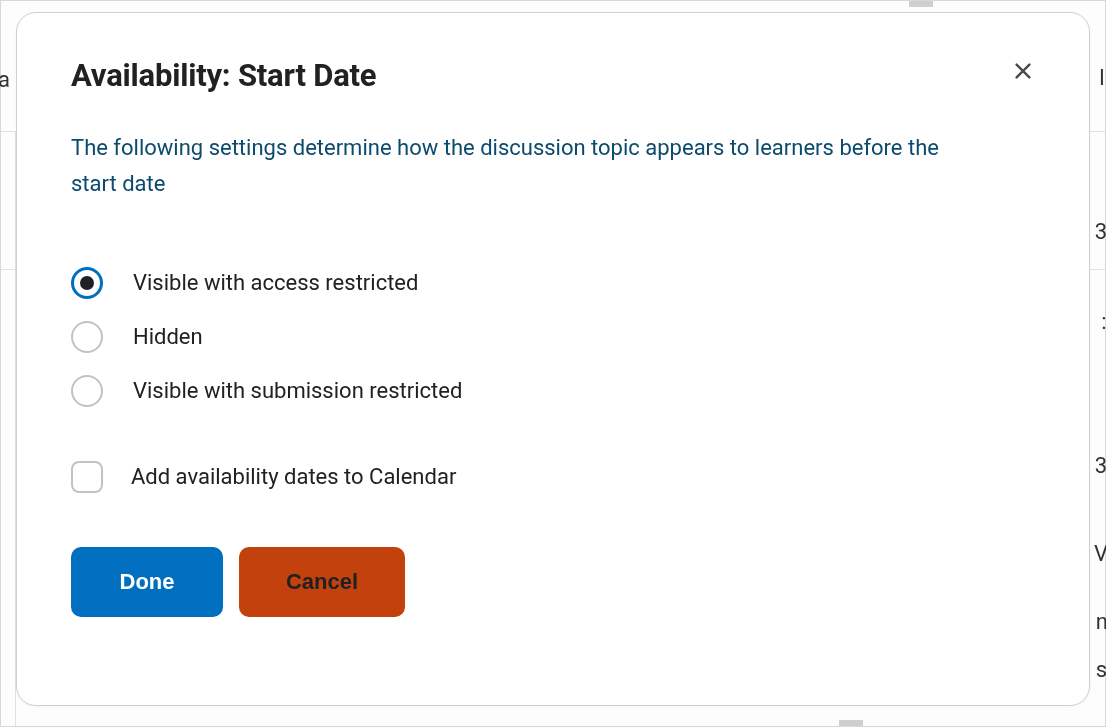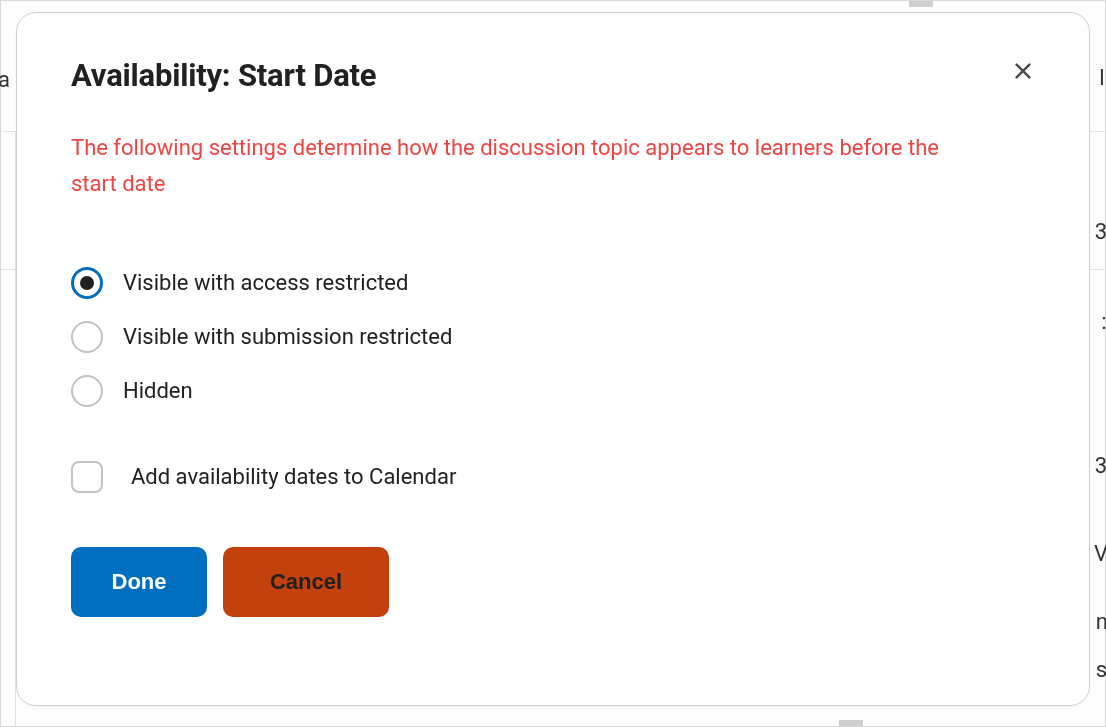--- a/index.html
+++ b/index.html
@@ -134,33 +134,33 @@
       margin-right: -6px;
     }
     .close-btn svg {
       width: 22px;
       height: 22px;
     }
     .dialog-description {
       margin-top: 36px;
       font-size: 22px;
       line-height: 1.65;
-      color: #ef4444;
+      color: #0c4a6e;
       max-width: 900px;
     }
     .radio-group {
       margin-top: 64px;
       display: flex;
       flex-direction: column;
       gap: 22px;
     }
     .radio-option {
       display: flex;
       align-items: center;
-      gap: 20px;
+      gap: 30px;
       cursor: pointer;
     }
     .radio-circle {
       width: 32px;
       height: 32px;
       border-radius: 50%;
       border: 2px solid #c2c2c2;
       flex-shrink: 0;
       display: flex;
       align-items: center;
@@ -212,21 +212,21 @@
       font-weight: 700;
       display: flex;
       align-items: center;
       justify-content: center;
       cursor: pointer;
       border: none;
     }
     .btn-primary {
       background: #006fbf;
       color: #fff;
-      width: 136px;
+      width: 152px;
     }
     .btn-secondary {
       background: #c2410c;
       color: #202122;
       width: 166px;
     }
   </style>
 </head>
 <body>
 
@@ -260,25 +260,25 @@
 
   <div class="radio-group">
     <div class="radio-option">
       <span class="radio-circle selected">
         <span class="radio-dot"></span>
       </span>
       <span class="radio-label">Visible with access restricted</span>
     </div>
     <div class="radio-option">
       <span class="radio-circle"></span>
-      <span class="radio-label">Visible with submission restricted</span>
+      <span class="radio-label">Hidden</span>
     </div>
     <div class="radio-option">
       <span class="radio-circle"></span>
-      <span class="radio-label">Hidden</span>
+      <span class="radio-label">Visible with submission restricted</span>
     </div>
   </div>
 
   <div class="checkbox-row">
     <span class="checkbox-box"></span>
     <span class="checkbox-label">Add availability dates to Calendar</span>
   </div>
 
   <div class="button-row">
     <button class="btn btn-primary">Done</button>

